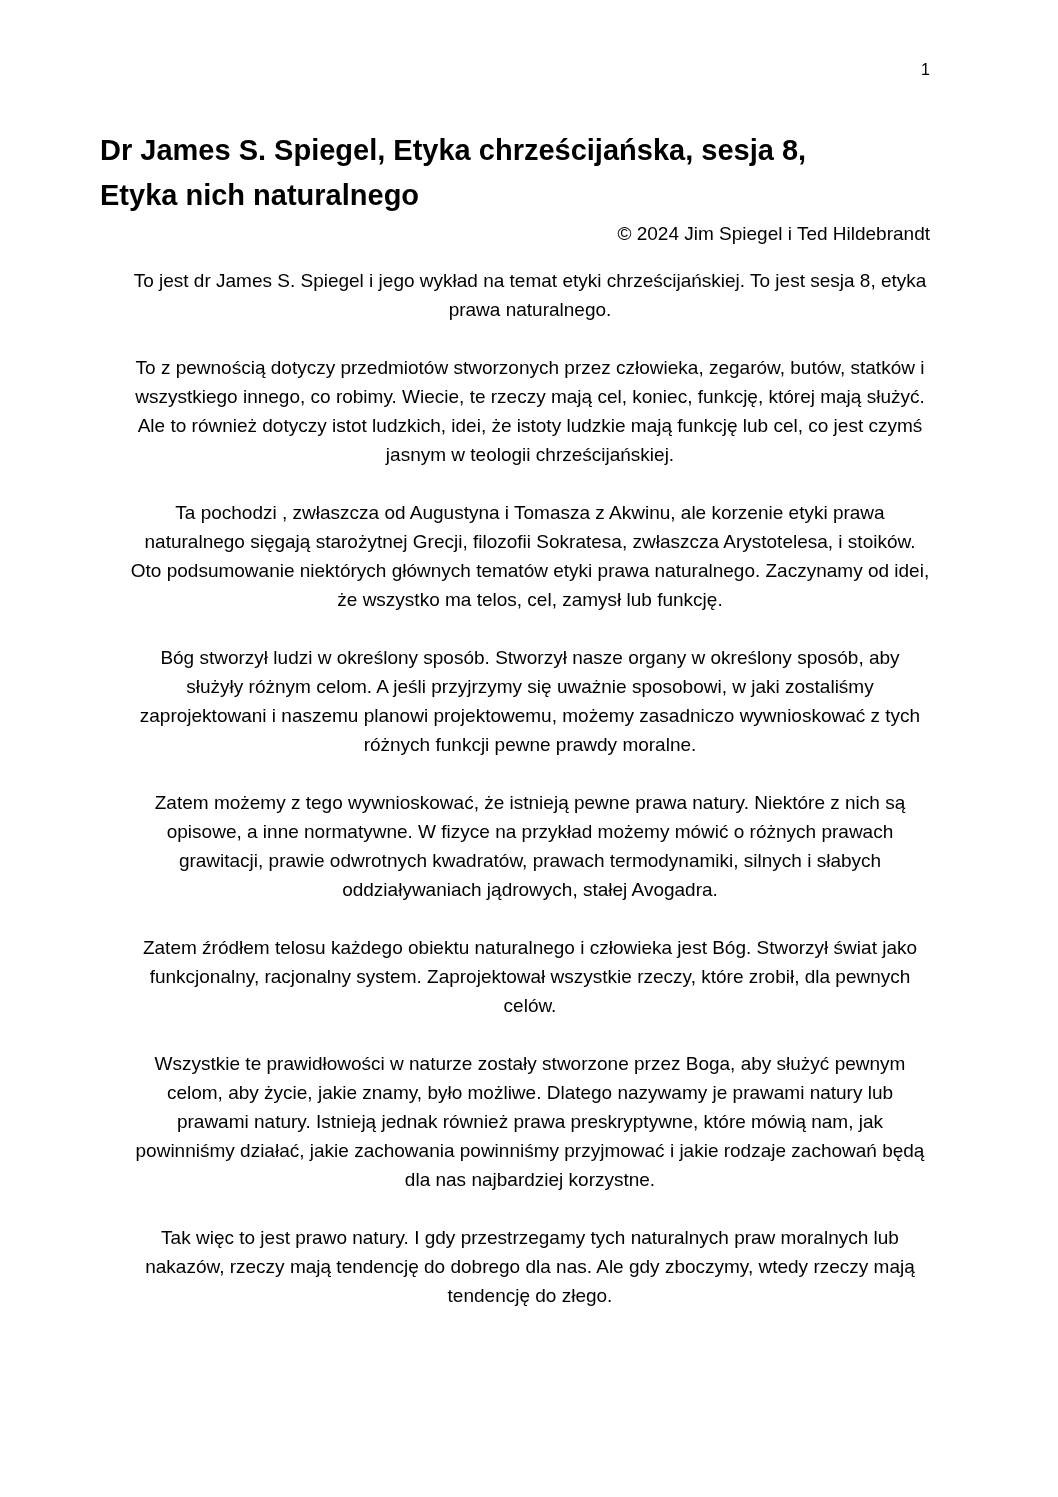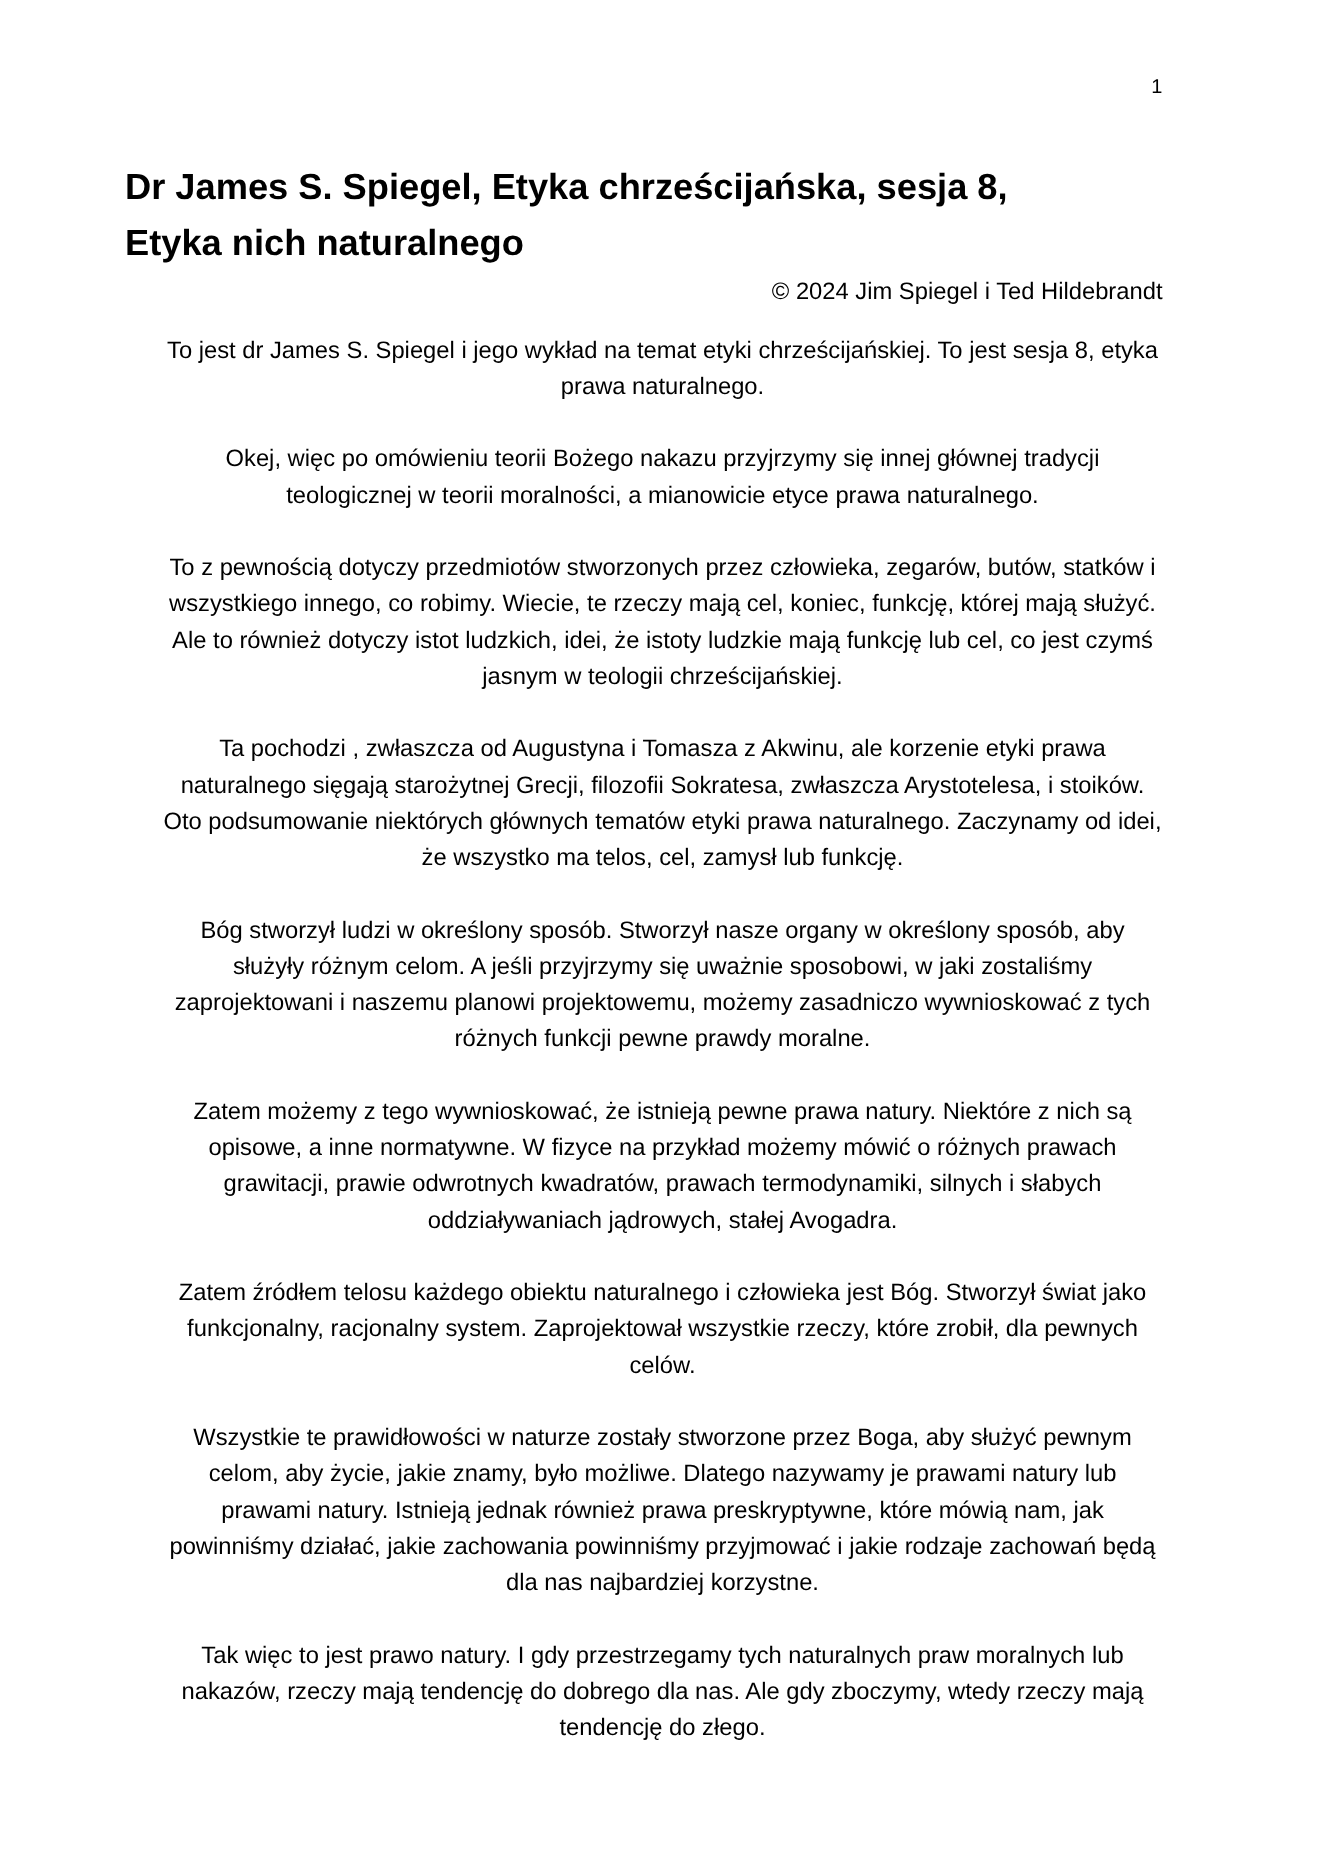--- a/index.html
+++ b/index.html
@@ -63,21 +63,20 @@
 
   <h1 class="title">
       <span class="title-line">Dr James S. Spiegel, Etyka chrześcijańska, sesja 8,</span>
       <span class="title-line">Etyka nich naturalnego</span>
     </h1>
 
   <div class="copyright">© 2024 Jim Spiegel i Ted Hildebrandt</div>
 
   <div class="body">
     <p>To jest dr James S. Spiegel i jego wykład na temat etyki chrześcijańskiej. To jest sesja 8, etyka prawa naturalnego.</p>
-    <p>Okej, więc po omówieniu teorii Bożego nakazu przyjrzymy się innej głównej tradycji teologicznej w teorii moralności, a mianowicie etyce prawa naturalnego.</p>
     <p>To z pewnością dotyczy przedmiotów stworzonych przez człowieka, zegarów, butów, statków i wszystkiego innego, co robimy. Wiecie, te rzeczy mają cel, koniec, funkcję, której mają służyć. Ale to również dotyczy istot ludzkich, idei, że istoty ludzkie mają funkcję lub cel, co jest czymś jasnym w teologii chrześcijańskiej.</p>
     <p>Ta pochodzi , zwłaszcza od Augustyna i Tomasza z Akwinu, ale korzenie etyki prawa naturalnego sięgają starożytnej Grecji, filozofii Sokratesa, zwłaszcza Arystotelesa, i stoików. Oto podsumowanie niektórych głównych tematów etyki prawa naturalnego. Zaczynamy od idei, że wszystko ma telos, cel, zamysł lub funkcję.</p>
     <p>Bóg stworzył ludzi w określony sposób. Stworzył nasze organy w określony sposób, aby służyły różnym celom. A jeśli przyjrzymy się uważnie sposobowi, w jaki zostaliśmy zaprojektowani i naszemu planowi projektowemu, możemy zasadniczo wywnioskować z tych różnych funkcji pewne prawdy moralne.</p>
     <p>Zatem możemy z tego wywnioskować, że istnieją pewne prawa natury. Niektóre z nich są opisowe, a inne normatywne. W fizyce na przykład możemy mówić o różnych prawach grawitacji, prawie odwrotnych kwadratów, prawach termodynamiki, silnych i słabych oddziaływaniach jądrowych, stałej Avogadra.</p>
     <p>Zatem źródłem telosu każdego obiektu naturalnego i człowieka jest Bóg. Stworzył świat jako funkcjonalny, racjonalny system. Zaprojektował wszystkie rzeczy, które zrobił, dla pewnych celów.</p>
     <p>Wszystkie te prawidłowości w naturze zostały stworzone przez Boga, aby służyć pewnym celom, aby życie, jakie znamy, było możliwe. Dlatego nazywamy je prawami natury lub prawami natury. Istnieją jednak również prawa preskryptywne, które mówią nam, jak powinniśmy działać, jakie zachowania powinniśmy przyjmować i jakie rodzaje zachowań będą dla nas najbardziej korzystne.</p>
     <p>Tak więc to jest prawo natury. I gdy przestrzegamy tych naturalnych praw moralnych lub nakazów, rzeczy mają tendencję do dobrego dla nas. Ale gdy zboczymy, wtedy rzeczy mają tendencję do złego.</p>
   </div>
 
 </div>

